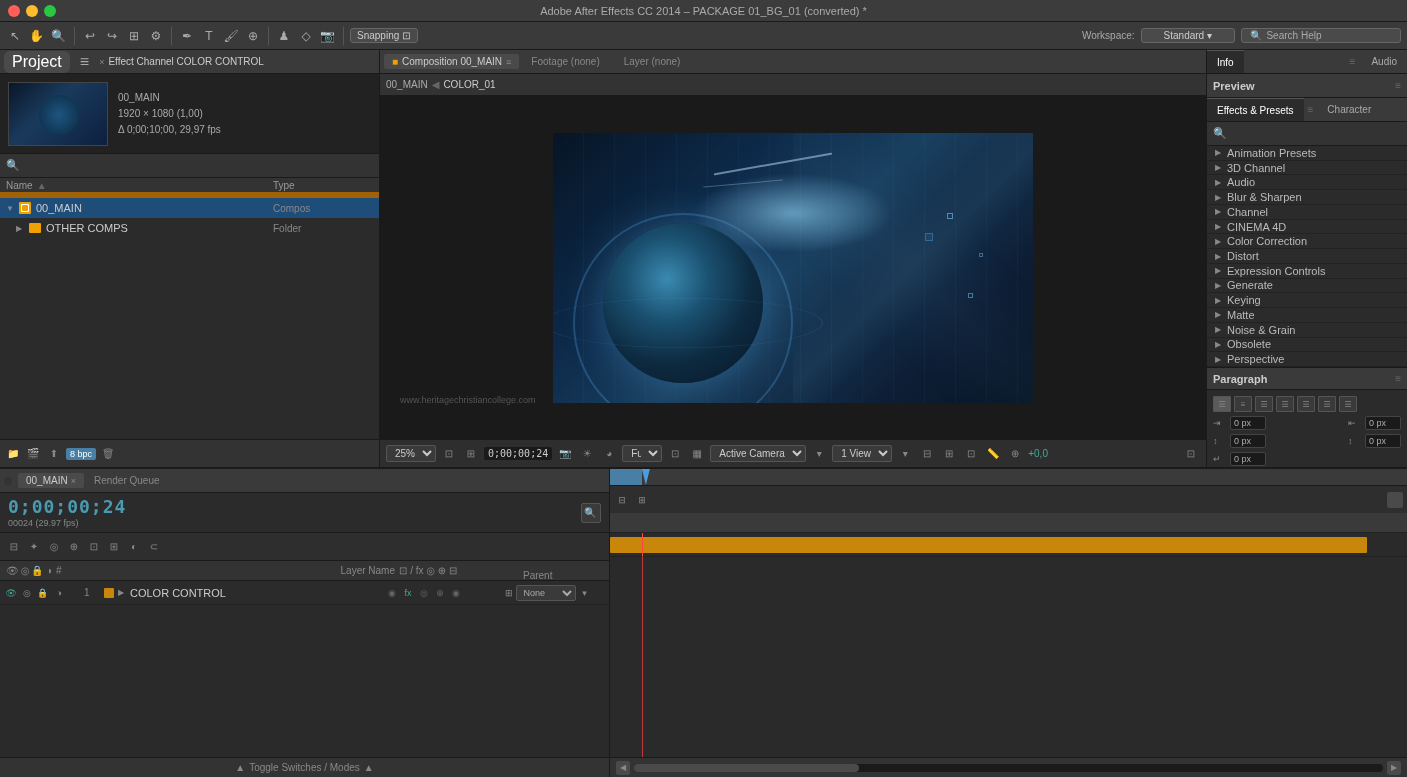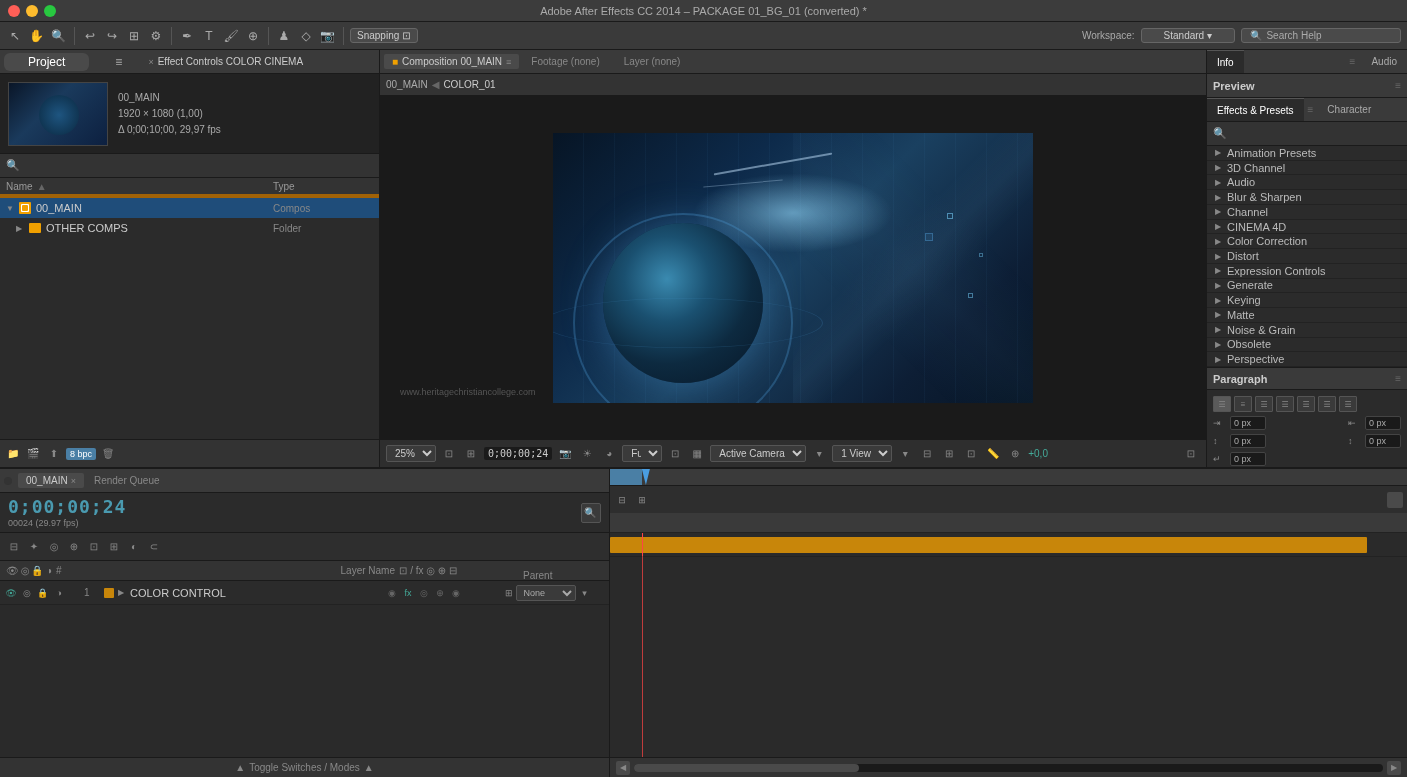--- a/index.html
+++ b/index.html
@@ -113,22 +113,22 @@
     .panel-tabs {
       height: 24px;
       background: #3a3a3a;
       display: flex;
       align-items: center;
       border-bottom: 1px solid #1a1a1a;
       padding: 0 4px;
       gap: 2px;
     }
     .panel-tab {
-      padding: 2px 24px;
-      font-size: 12px;
+      padding: 2px 8px;
+      font-size: 16px;
       color: #aaa;
       cursor: pointer;
       border-radius: 6px;
     }
     .panel-tab.active {
       background: #4a4a4a;
       color: #fff;
     }
     .effect-controls-tab {
       display: flex;
@@ -195,21 +195,21 @@
       font-size: 10px;
       width: 100%;
     }
 
     .column-headers {
       height: 20px;
       background: #333;
       display: flex;
       align-items: center;
       padding: 0 6px;
-      border-bottom: 4px solid #a16207;
+      border-bottom: 6px solid #a16207;
       font-size: 10px;
       color: #999;
     }
     .col-name { flex: 1; display: flex; align-items: center; gap: 4px; }
     .col-type { width: 100px; }
 
     .file-list {
       flex: 1;
       overflow-y: auto;
       background: #2b2b2b;
@@ -730,21 +730,21 @@
       justify-content: center;
       gap: 8px;
     }
     .toggle-btn {
       display: flex; align-items: center; gap: 4px;
       cursor: pointer;
     }
 
     .watermark {
       position: absolute;
-      bottom: 42px;
+      bottom: 34px;
       left: 20px;
       font-size: 9px;
       color: #555;
       text-align: right;
     }
 
     
     .right-bottom-panel {
       background: #2b2b2b;
     }
@@ -819,21 +819,21 @@
 
   <div class="main-content">
 
     <div class="left-panel">
 
       <div class="panel-tabs">
         <span class="panel-tab active">Project</span>
         <span class="panel-tab">≡</span>
         <div class="effect-controls-tab">
           <span style="color:#888;font-size:9px;">×</span>
-          <span style="font-size:10px;color:#ccc;">Effect Controls COLOR CINEMA</span>
+          <span style="font-size:10px;color:#ccc;">Effect Channel COLOR CONTROL</span>
         </div>
       </div>
 
       <div class="project-panel">
 
         <div class="thumbnail-area">
           <div class="comp-thumbnail"></div>
           <div class="comp-info">
             <div>00_MAIN</div>
             <div>1920 × 1080 (1,00)</div>

